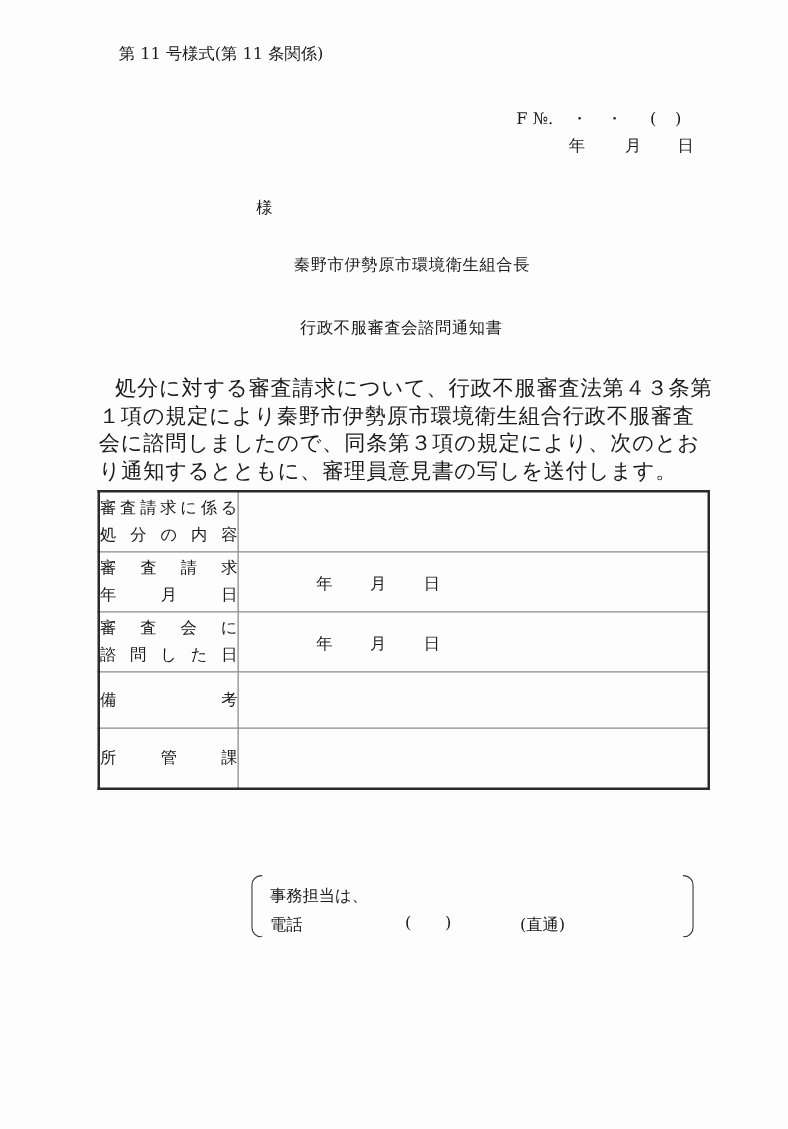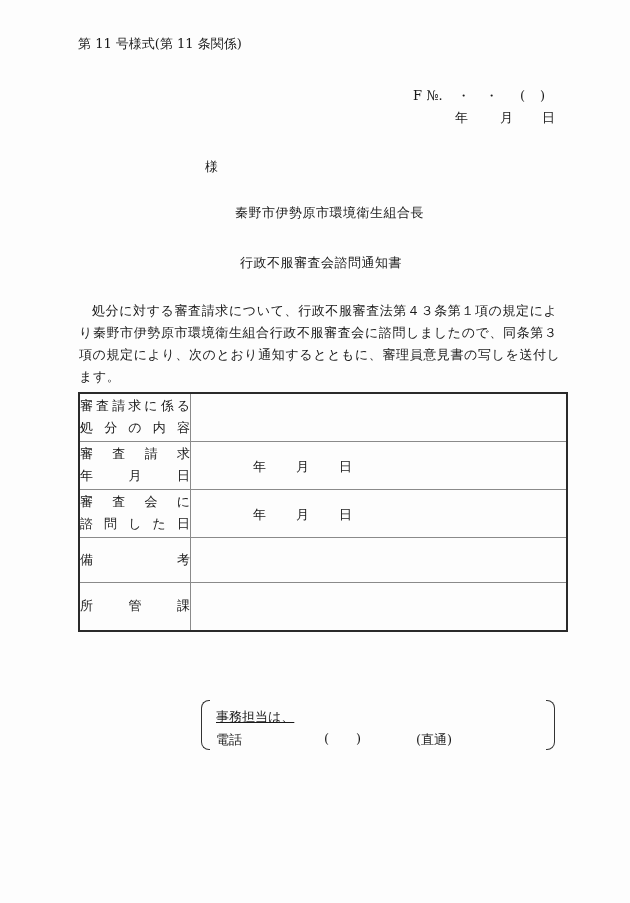--- a/index.html
+++ b/index.html
@@ -2,31 +2,31 @@
 <html><head>
 <meta charset="utf-8">
 <style>
   html, body { margin: 0; padding: 0; background: #fdfdfd; }
   body {
     width: 630px; height: 903px; position: relative; overflow: hidden;
     font-family: "DejaVu Serif", "Liberation Serif", serif;
     color: #1a1a1a; font-size: 13px;
   }
   .abs { position: absolute; white-space: nowrap; line-height: 1; }
-  .form-no { left: 78px; top: 37px; }
+  .form-no { left: 95px; top: 37px; }
   .fno-row { left: 413px; top: 89px; }
   .fno-row span { position: absolute; top: 0; }
   .date-row { left: 413px; top: 111px; }
   .date-row span { position: absolute; top: 0; }
   .recipient { left: 205px; top: 160px; }
   .sender { left: 235px; top: 206px; letter-spacing: 0.5px; }
   .title { left: 240px; top: 256px; letter-spacing: 0.5px; }
   .body-text {
     position: absolute; left: 79px; top: 300px; width: 492px;
-    line-height: 22px; font-size: 13px; letter-spacing: 0.6px;
+    line-height: 22px; font-size: 17px; letter-spacing: 0.6px;
     text-indent: 13px; white-space: normal;
   }
   table.info {
     position: absolute; left: 78px; top: 392px; width: 490px; height: 238px;
     border-collapse: collapse; border: 2px solid #2a2a2a;
   }
   table.info td { border: 1px solid #8a8a8a; padding: 0; vertical-align: middle; }
   td.label { width: 110px; padding: 0 6px 0 6px; }
   .lab-line {
     display: flex; justify-content: space-between; height: 22px; align-items: center;
@@ -36,21 +36,21 @@
   .ymd span { position: absolute; top: -7px; }
   .contact {
     position: absolute; left: 201px; top: 700px; width: 354px; height: 48px;
   }
   .br-left, .br-right {
     position: absolute; top: 0; width: 8px; height: 48px;
     border: 1.3px solid #333;
   }
   .br-left { left: 0; border-right: none; border-radius: 8px 0 0 8px; }
   .br-right { right: 0; border-left: none; border-radius: 0 8px 8px 0; }
-  .contact .line1 { position: absolute; left: 15px; top: 8px; text-decoration: underline; }
+  .contact .line1 { position: absolute; left: 15px; top: 8px; }
   .contact .line2 { position: absolute; left: 15px; top: 31px; width: 320px; }
   .contact .line2 span { position: absolute; top: 0; }
 </style>
 </head>
 <body>
 
 <div class="abs form-no">第 11 号様式(第 11 条関係)</div>
 
 <div class="abs fno-row">
   <span style="left:0">F №.</span>

